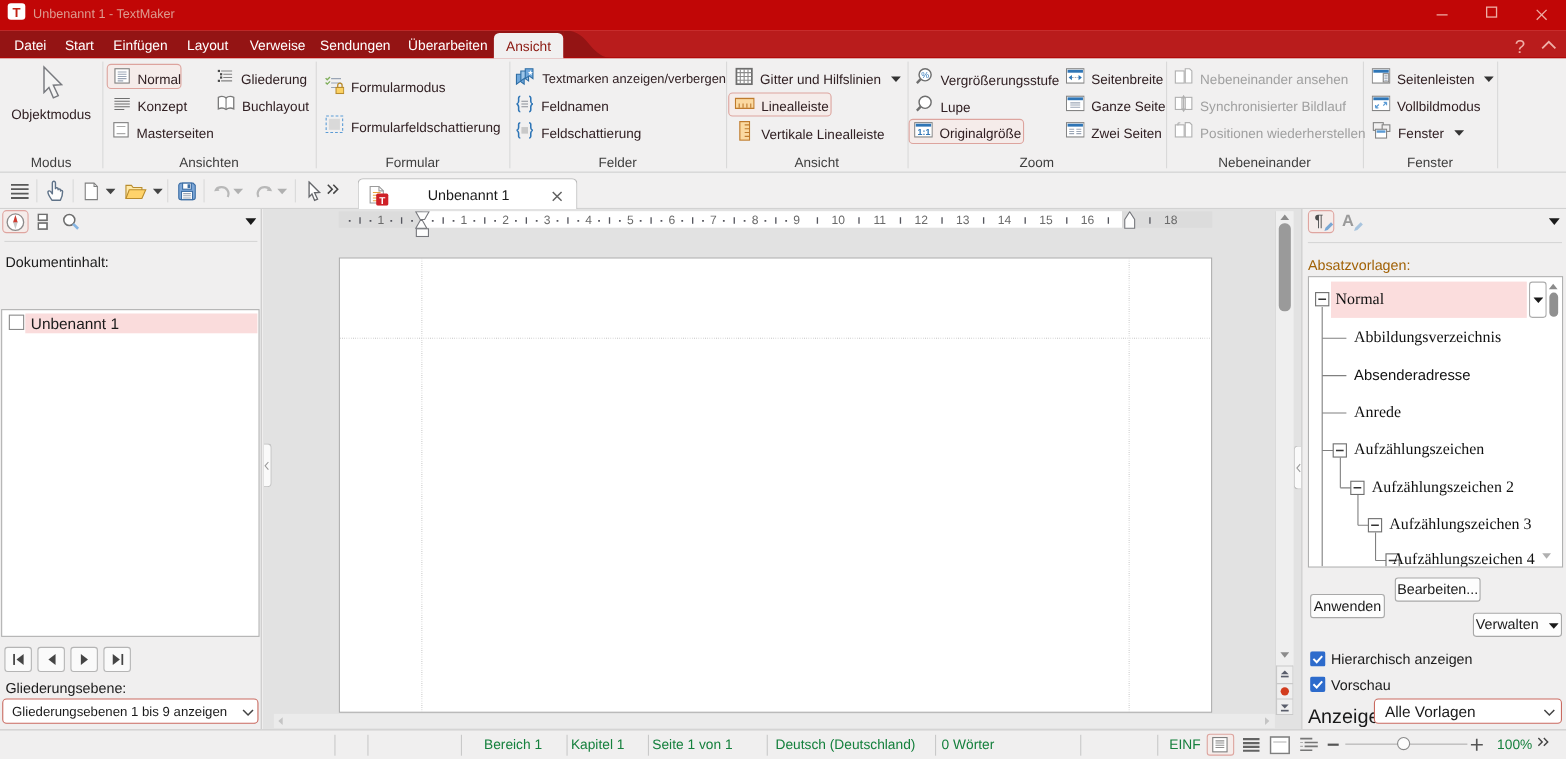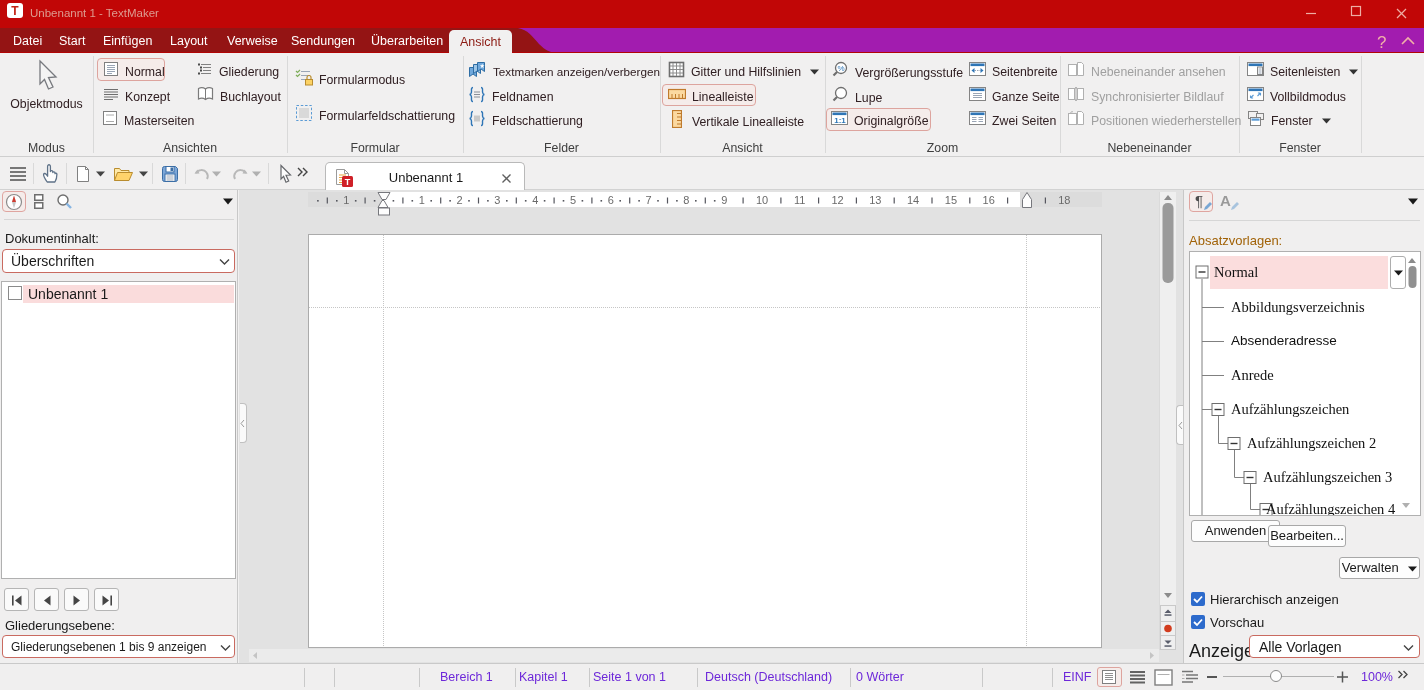--- a/index.html
+++ b/index.html
@@ -5,21 +5,21 @@
 font-family:"Liberation Sans",sans-serif;-webkit-font-smoothing:antialiased;}
 *{box-sizing:border-box;}
 .abs{position:absolute;}
 #app{position:relative;width:1424px;height:690px;background:#f1f0f0;}
 
 #titlebar{left:0;top:0;width:1424px;height:28px;background:#c10606;}
 #logo{left:7px;top:3px;width:16px;height:15px;background:#fff;border-radius:3px;}
 #logo span{position:absolute;left:0;top:0;width:16px;height:15px;line-height:16px;text-align:center;color:#c22214;font-weight:bold;font-size:12px;}
 #title{left:30px;top:7px;font-size:11.5px;color:#dd9c90;}
 
-#menubar{left:0;top:28px;width:1424px;height:25px;background:#a21caf;}
+#menubar{left:0;top:28px;width:1424px;height:25px;background:#b91c1c;}
 #menudark{left:0;top:0;width:512px;height:25px;background:#941414;}
 .mitem{position:absolute;top:0;height:25px;line-height:26px;font-size:12.5px;color:#fff;}
 #activetab{left:449px;top:2px;width:63px;height:23px;background:#f1f0f0;border-radius:5px 5px 0 0;z-index:3;}
 #activetab span{position:absolute;width:63px;text-align:center;top:0;height:23px;line-height:24px;font-size:12.5px;color:#8c1a12;}
 
 #ribbon{left:0;top:53px;width:1424px;height:104px;background:#f1f0f0;border-bottom:1px solid #cfcfcf;}
 #redline{left:0;top:52px;width:1424px;height:1.6px;background:#b10505;}
 #redline2{left:449px;top:52px;width:63px;height:1px;background:#f1f0f0;}
 .gsep{position:absolute;top:3px;width:1px;height:97px;background:#d9d9d9;}
 .glabel{position:absolute;top:88px;font-size:12.3px;color:#3e3e3e;text-align:center;}
@@ -32,21 +32,21 @@
 #toolbar{left:0;top:158px;width:1424px;height:32px;background:#f1f0f0;border-bottom:1px solid #d2d2d2;}
 .tsep{position:absolute;top:5px;width:1px;height:21px;background:#d9d9d9;}
 #doctab{left:325px;top:4px;width:200px;height:29px;background:#fff;border:1px solid #b9b9b9;border-bottom:none;border-radius:5px 5px 0 0;}
 
 #leftbar{left:0;top:190px;width:238px;height:473px;background:#f0efef;border-right:1px solid #c8c8c8;}
 #docarea{left:239px;top:190px;width:944px;height:473px;background:#e2e2e2;}
 #rightbar{left:1183px;top:190px;width:241px;height:473px;background:#f0efef;border-left:1px solid #c8c8c8;}
 
 #statusbar{left:0;top:663px;width:1424px;height:27px;background:#f0efef;border-top:1px solid #c9c9c9;}
 .ssep{position:absolute;top:4px;width:1px;height:19px;background:#c9c9c9;}
-.stext{position:absolute;top:6px;font-size:12.5px;color:#6d28d9;}
+.stext{position:absolute;top:6px;font-size:12.5px;color:#15803d;}
 .dotv{width:1px;background-image:linear-gradient(#c6c6c6 1px,transparent 1px);background-size:1px 2px;}
 .doth{height:1px;background-image:linear-gradient(90deg,#c6c6c6 1px,transparent 1px);background-size:2px 1px;}
 .navbtn{position:absolute;top:398px;width:25px;height:23px;background:#fafafa;border:1px solid #b5b5b5;border-radius:3px;text-align:center;line-height:21px;}
 .navbtn svg{vertical-align:middle}
 .tn{position:absolute;font-size:14.5px;color:#111;white-space:nowrap;height:18px;line-height:18px;}
 .serif{font-family:"Liberation Serif",serif;}
 .sans{font-family:"Liberation Sans",sans-serif;font-size:13.5px;}
 .btn{position:absolute;height:22px;background:#fdfdfd;border:1px solid #a8a8a8;border-radius:3px;font-size:13px;color:#1a1a1a;text-align:center;line-height:20px;}
 .cb{position:absolute;width:14px;height:14px;}
 </style></head>
@@ -408,26 +408,20 @@
       </svg>
     <svg class="abs" style="left:55px;top:3px" width="18" height="18" viewBox="0 0 18 18">
         <circle cx="8" cy="7" r="5" fill="#fff" stroke="#6e6e6e" stroke-width="1.4"></circle>
         <line x1="11.5" y1="10.5" x2="16" y2="15" stroke="#85b4e2" stroke-width="2.4"></line>
       </svg>
     <svg class="abs" style="left:223px;top:8px" width="10" height="7">
         <path d="M0,0.5 h10 l-5,6z" fill="#1a1a1a"></path>
       </svg>
     <div class="abs" style="left:4px;top:29px;width:230px;height:1px;background:#d6d6d6"></div>
     <div class="abs" style="left:5px;top:41px;font-size:13px;color:#1a1a1a">Dokumentinhalt:</div>
-    <div class="abs" style="left:2px;top:59px;width:233px;height:24px;background:#fff;border:1px solid #c96a60;border-radius:4px">
-      <div class="abs" style="left:8px;top:3px;font-size:14px;color:#1a1a1a">Überschriften</div>
-      <svg class="abs" style="left:216px;top:8px" width="11" height="8">
-          <path d="M1,1.5 L5.5,6 L10,1.5" stroke="#444" stroke-width="1.4" fill="none"></path>
-        </svg>
-    </div>
     <div class="abs" style="left:1px;top:91px;width:235px;height:298px;background:#fff;border:1px solid #b0b0b0">
       <div class="abs" style="left:21px;top:3px;width:211px;height:18px;background:#fadcdc"></div>
       <div class="abs" style="left:6px;top:4px;width:14px;height:14px;background:#fff;border:1px solid #8a8a8a"></div>
       <div class="abs" style="left:26px;top:4px;font-size:14px;color:#1a1a1a">Unbenannt 1</div>
     </div>
     <div class="navbtn" style="left:4px"><svg width="12" height="11" viewBox="0 0 12 11">
           <rect x="1" y="0.5" width="1.6" height="10" fill="#454545"></rect>
           <path d="M10.5,0.5 L4,5.5 L10.5,10.5 Z" fill="#454545"></path>
         </svg></div>
     <div class="navbtn" style="left:34px"><svg width="12" height="11" viewBox="0 0 12 11">
@@ -616,21 +610,21 @@
       <div class="tn serif" style="left:41px;top:148px">Aufzählungszeichen</div>
       <div class="tn serif" style="left:57px;top:182px">Aufzählungszeichen 2</div>
       <div class="tn serif" style="left:73px;top:216px">Aufzählungszeichen 3</div>
       <div class="tn serif" style="left:76px;top:248px">Aufzählungszeichen 4</div>
       <div class="abs" style="left:200px;top:4px;width:16px;height:33px;background:#fff;border:1px solid #adadad;border-radius:3px">
         <svg class="abs" style="left:3px;top:13px" width="9" height="6">
             <path d="M0,0.5 h9 l-4.5,5z" fill="#1a1a1a"></path>
           </svg>
       </div>
     </div>
-    <div class="btn" style="left:7px;top:330px;width:89px">Anwenden</div>
+    <div class="btn" style="left:7px;top:350px;width:68px">Anwenden</div>
     <div class="btn" style="left:84px;top:335px;width:78px">Bearbeiten...</div>
     <div class="btn" style="left:155px;top:367px;width:81px">Verwalten
       <svg style="margin-left:6px" width="9" height="6">
           <path d="M0,0.5 h9 l-4.5,5z" fill="#1a1a1a"></path>
         </svg></div>
     <div class="cb" style="left:7px;top:402px"><svg width="14" height="14" viewBox="0 0 14 14">
           <rect width="14" height="14" rx="2" fill="#2d6bcc"></rect>
           <path d="M3,7 L6,10 L11,4.5" stroke="#fff" stroke-width="1.8" fill="none"></path>
         </svg></div>
     <div class="abs" style="left:26px;top:402px;font-size:13px;color:#1a1a1a">Hierarchisch anzeigen</div>

